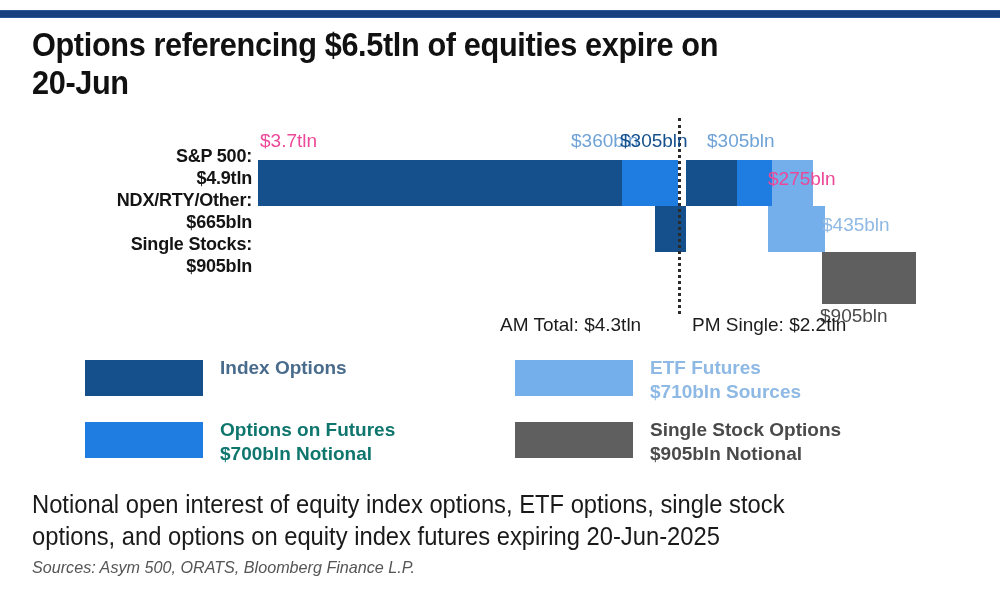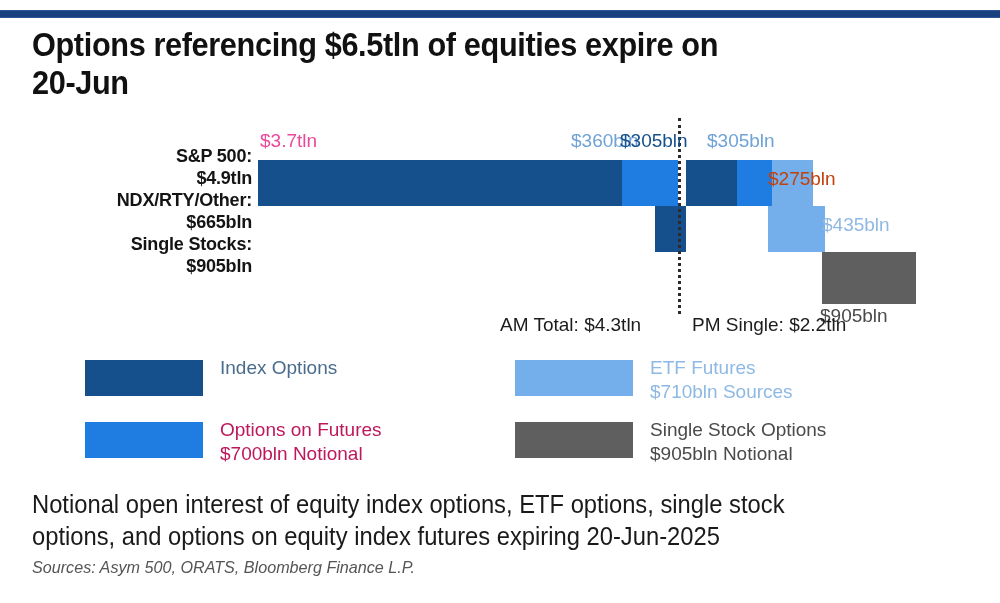--- a/index.html
+++ b/index.html
@@ -57,21 +57,21 @@
   }
 
   .totals{
     position:absolute;left:0;top:196px;width:1000px;
     font-size:19px;color:#1c1c1c;
   }
   .totals .am{position:absolute;left:500px;top:0;}
   .totals .pm{position:absolute;left:692px;top:0;}
 
   
-  .legend{position:absolute;left:0;top:358px;width:920px;height:120px;}
+  .legend{position:absolute;left:0;top:358px;width:920px;height:120px;font-weight:bold;}
   .lg-item{position:absolute;}
   .lg-swatch{position:absolute;left:0;top:2px;width:118px;height:36px;}
   .lg-text{position:absolute;left:135px;top:-2px;font-size:19px;line-height:1.25;white-space:nowrap;}
 
   
   .footer{
     position:absolute;left:32px;top:488px;width:945px;
   }
   .footer .cap{
     font-family:"Liberation Sans Narrow","Liberation Sans",sans-serif;
@@ -119,21 +119,21 @@
     <div class="seg" style="left:768px;top:88px;width:57px;height:46px;background:#74aeeb;"></div>
 
     <div class="seg" style="left:822px;top:134px;width:94px;height:52px;background:#5f5f5f;"></div>
 
     <div class="dotted-divider"></div>
 
     <div class="vlabel" style="left:260px;top:12px;color:#ec4899;">$3.7tln</div>
     <div class="vlabel" style="left:571px;top:12px;color:#6fa3d6;">$360bln</div>
     <div class="vlabel" style="left:620px;top:12px;color:#15508c;">$305bln</div>
     <div class="vlabel" style="left:707px;top:12px;color:#6fa3d6;">$305bln</div>
-    <div class="vlabel" style="left:768px;top:50px;color:#c2410c;">$275bln</div>
+    <div class="vlabel" style="left:768px;top:50px;color:#ec4899;">$275bln</div>
     <div class="vlabel" style="left:822px;top:96px;color:#8fb9e2;">$435bln</div>
     <div class="vlabel" style="left:820px;top:187px;color:#4a4a4a;">$905bln</div>
 
     <div class="totals">
       <span class="am">AM Total: $4.3tln</span>
       <span class="pm">PM Single: $2.2tln</span>
     </div>
 
   </div>
 
@@ -141,21 +141,21 @@
 
     <div class="lg-item" style="left:85px;top:0px;">
       <span class="lg-swatch" style="background:#15508c;"></span>
       <span class="lg-text" style="color:#4a6c8c;">
         <span>Index Options</span><br>
       </span>
     </div>
 
     <div class="lg-item" style="left:85px;top:62px;">
       <span class="lg-swatch" style="background:#1f7ce0;"></span>
-      <span class="lg-text" style="color:#be185d;">
+      <span class="lg-text" style="color:#0f766e;">
         <span>Options on Futures</span><br>
         <span>$700bln Notional</span>
       </span>
     </div>
 
     <div class="lg-item" style="left:515px;top:0px;">
       <span class="lg-swatch" style="background:#74aeeb;"></span>
       <span class="lg-text" style="color:#8db9e4;">
         <span>ETF Futures</span><br>
         <span>$710bln Sources</span>

